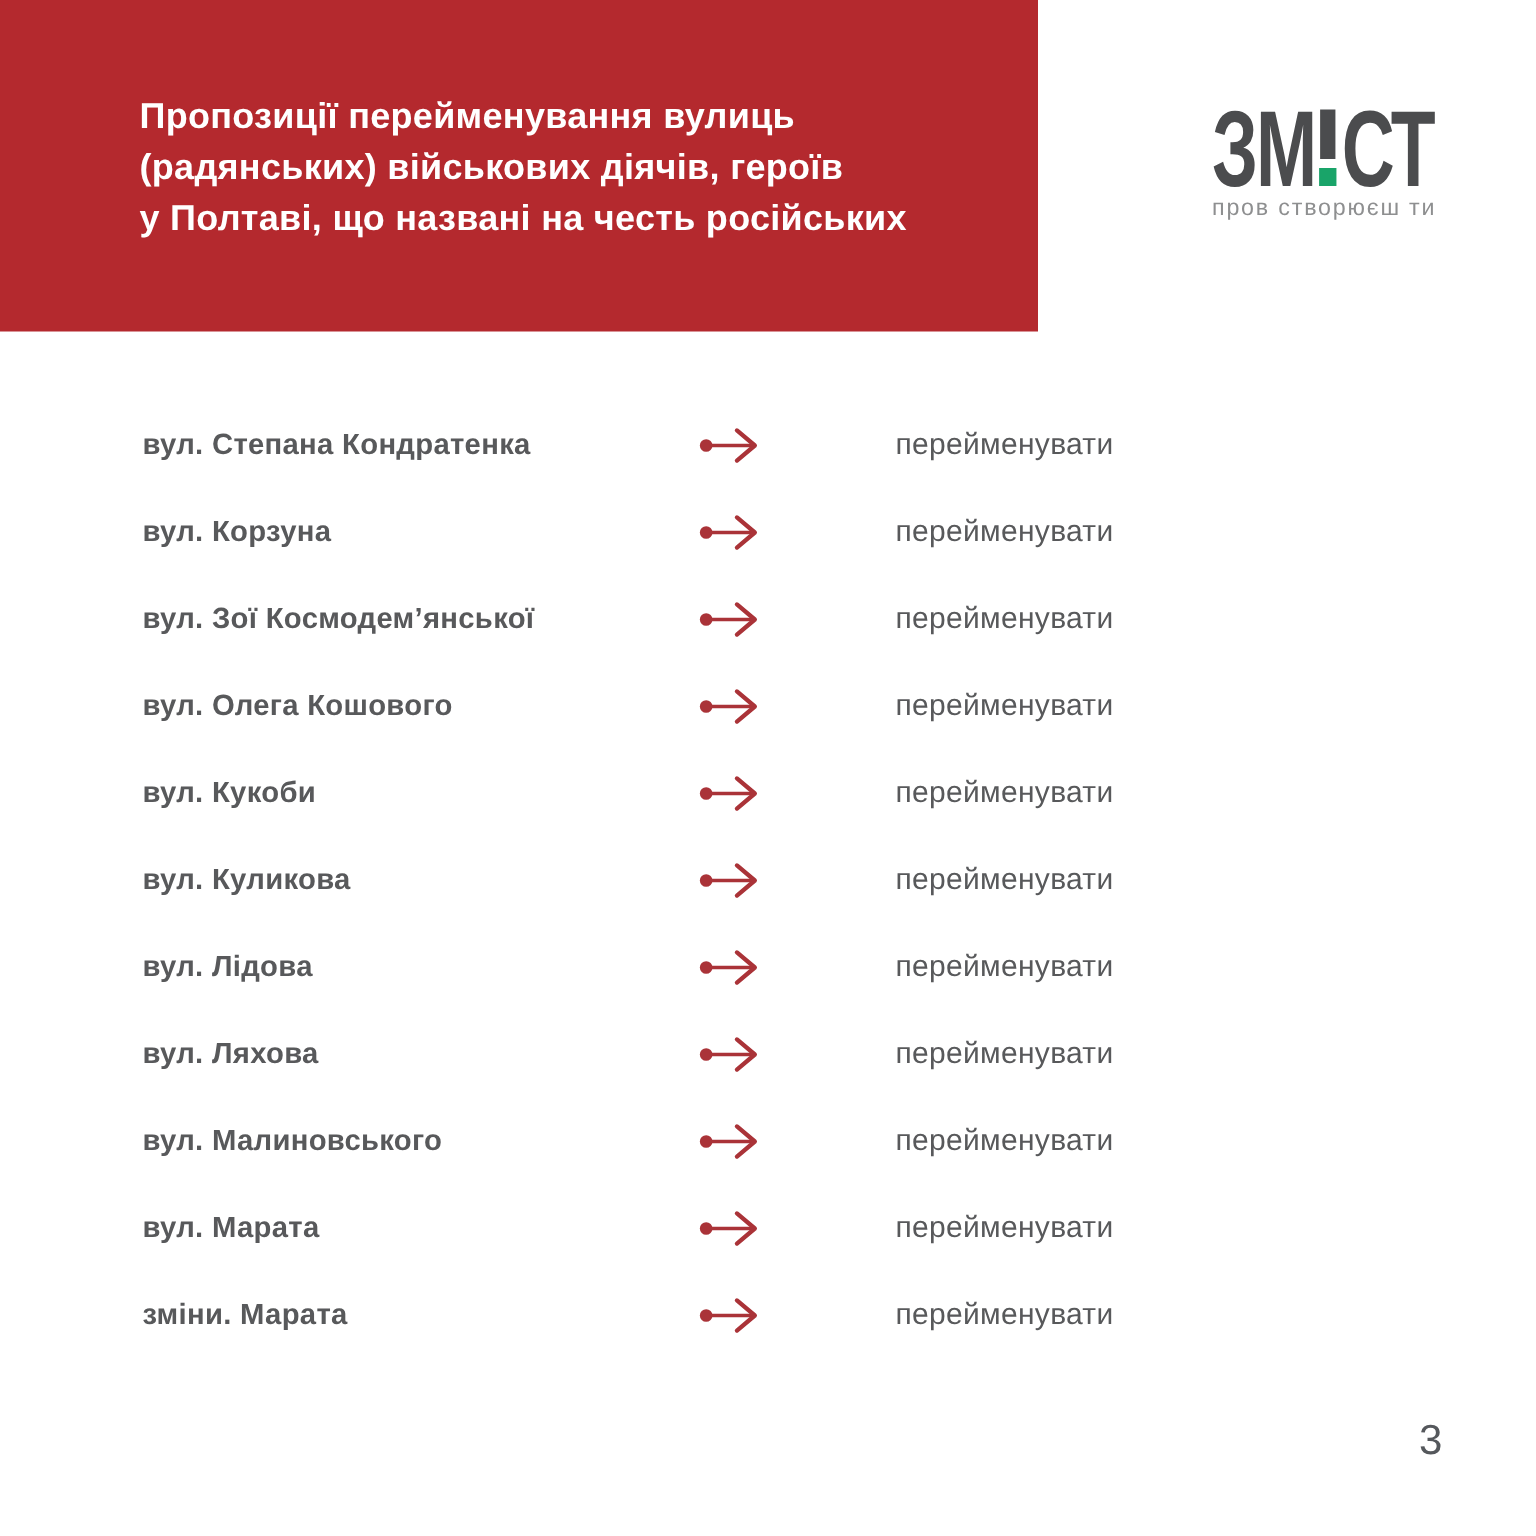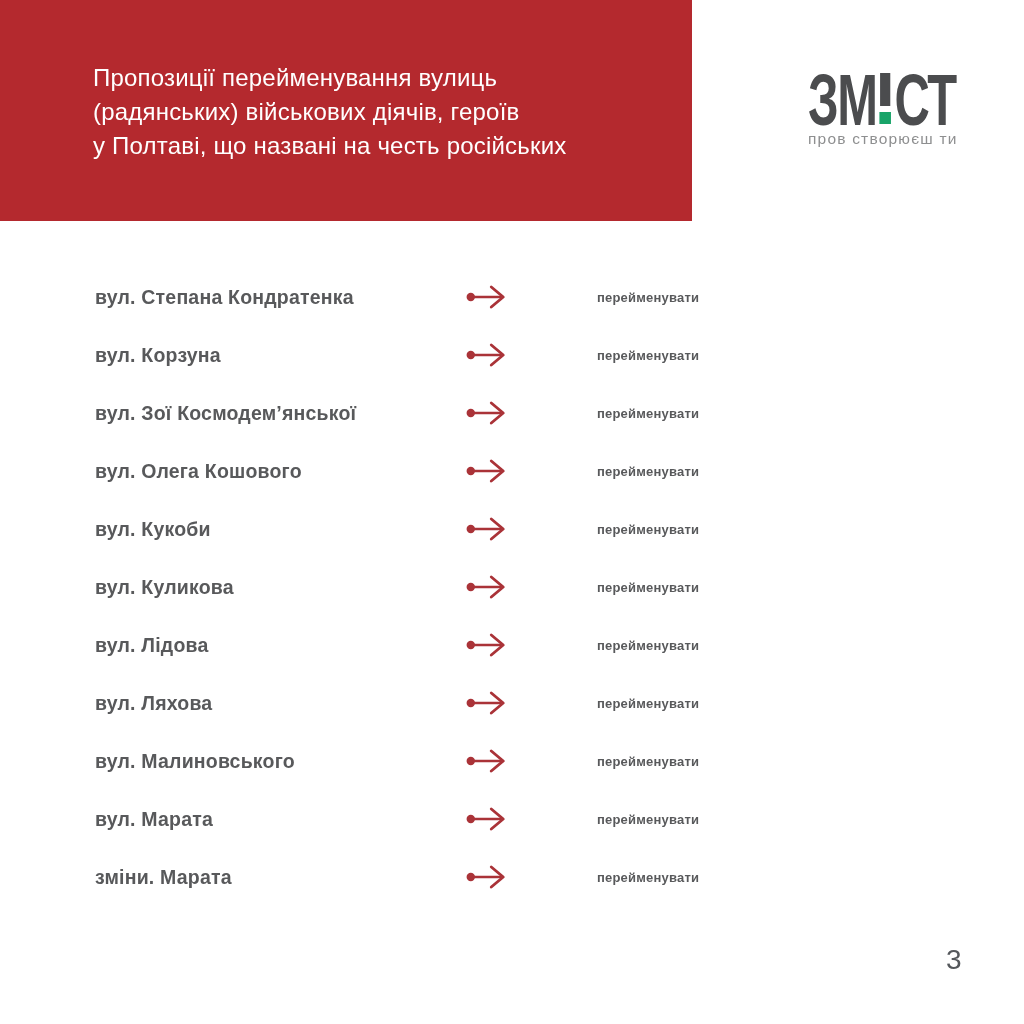--- a/index.html
+++ b/index.html
@@ -22,21 +22,21 @@
   }
 
   
   .header-block{
     position:absolute;left:0;top:0;
     width:692px;height:221px;
     background:var(--brand-red);
   }
   .header-title{
     position:absolute;left:93px;top:61px;
-    font-size:24px;font-weight:400;line-height:34px;
+    font-size:24px;font-weight:700;line-height:34px;
     color:#ffffff;letter-spacing:.2px;
   }
 
   
   .logo{
     position:absolute;left:808px;top:64px;width:216px;
   }
   .logo-word{
     display:flex;align-items:flex-end;
     font-size:72px;font-weight:800;line-height:1;
@@ -68,21 +68,21 @@
     position:absolute;left:95px;top:50%;transform:translateY(-50%);
     font-size:19.5px;font-weight:600;color:var(--text-gray);
     letter-spacing:.2px;white-space:nowrap;
   }
   .row .arrow{
     position:absolute;left:466px;top:50%;transform:translateY(-50%);
     color:var(--arrow-red);line-height:0;
   }
   .row .action{
     position:absolute;left:597px;top:50%;transform:translateY(-50%);
-    font-size:13px;font-weight:700;color:var(--text-gray);
+    font-size:20px;font-weight:400;color:var(--text-gray);
     letter-spacing:.2px;white-space:nowrap;
   }
 
   
   .page-number{
     position:absolute;left:946px;top:944px;
     font-size:28px;font-weight:400;color:var(--pagenum-gray);
   }
 </style>
 </head>

